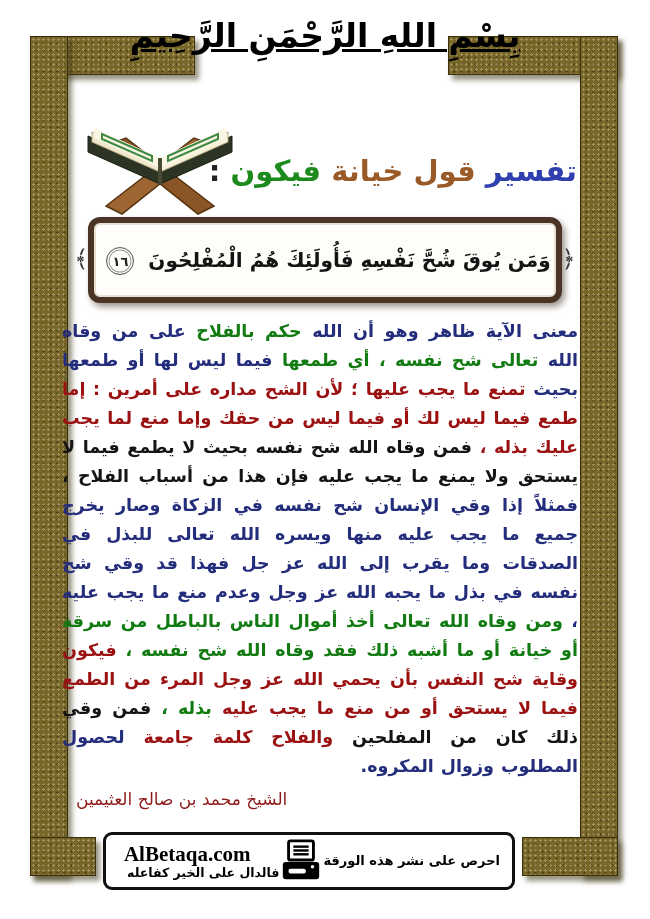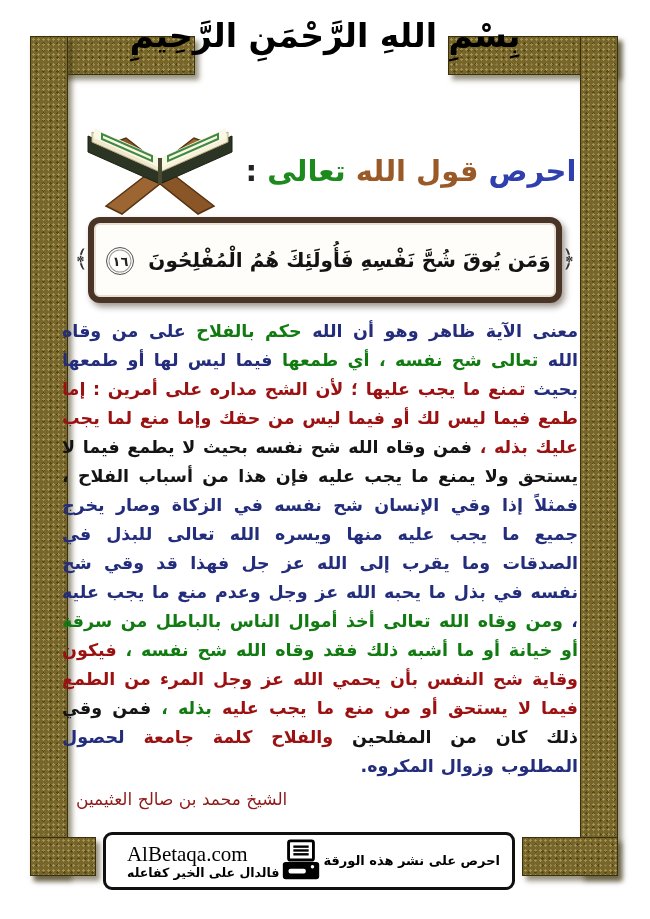--- a/index.html
+++ b/index.html
@@ -22,21 +22,21 @@
   #bar-top-left{left:30px;top:36px;width:165px;height:39px;}
   #bar-top-right{left:448px;top:36px;width:170px;height:39px;}
   #bar-left{left:30px;top:36px;width:38px;height:840px;}
   #bar-right{left:580px;top:36px;width:38px;height:840px;}
   #bar-bottom-left{left:30px;top:837px;width:66px;height:39px;}
   #bar-bottom-right{left:522px;top:837px;width:96px;height:39px;}
 
   
   .bismillah{
     position:absolute;left:0;right:0;top:16px;text-align:center;
-    font-size:33px;font-weight:bold;color:#000;direction:rtl;z-index:3;
+    font-size:33px;font-weight:bold;color:#000;direction:rtl;z-index:3;text-decoration:underline;
   }
 
   
   .quran-illustration{position:absolute;left:80px;top:108px;width:160px;height:112px;z-index:2;}
   .page-title{
     position:absolute;left:245px;top:150px;width:332px;
     direction:rtl;text-align:center;font-size:29px;font-weight:bold;line-height:42px;
     white-space:nowrap;
   }
   .t-blue{color:var(--title-blue);}
@@ -74,21 +74,21 @@
   
   .footer-box{
     position:absolute;left:103px;top:832px;width:412px;height:58px;box-sizing:border-box;
     background:#fff;border:3px solid #101010;border-radius:9px;z-index:6;
     display:flex;direction:rtl;align-items:center;justify-content:space-between;
     padding:3px 12px;
   }
   .footer-col{display:flex;flex-direction:column;align-items:center;justify-content:center;line-height:1.15;}
   .footer-name{font-size:19px;font-weight:bold;color:#000;white-space:nowrap;}
   .footer-name-tagline{font-size:13px;font-weight:bold;color:#000;white-space:nowrap;}
-  .footer-site{font-size:21px;font-weight:normal;color:#000;font-family:"Liberation Serif",serif;white-space:nowrap;}
+  .footer-site{font-size:21px;font-weight:bold;color:#000;font-family:"Liberation Serif",serif;white-space:nowrap;}
   .footer-site-tagline{font-size:12.5px;font-weight:bold;color:#000;white-space:nowrap;direction:rtl;margin-left:32px;}
   .printer-wrap{width:46px;height:46px;display:flex;align-items:center;justify-content:center;}
 </style>
 </head>
 <body>
 
 <div class="gold" id="bar-top-left"></div>
 <div class="gold" id="bar-top-right"></div>
 <div class="gold" id="bar-left"></div>
 <div class="gold" id="bar-right"></div>
@@ -113,23 +113,23 @@
     <polygon points="80,50 146,20 146,30 80,60" fill="#fbf7e6"></polygon>
 
     <polygon points="72,48 22,26 22,31 72,53" fill="none" stroke="#3f8a43" stroke-width="2"></polygon>
     <polygon points="88,48 138,26 138,31 88,53" fill="none" stroke="#3f8a43" stroke-width="2"></polygon>
 
     <polygon points="78,50 82,50 82,76 78,76" fill="#4a4a33"></polygon>
   </svg>
 </div>
 
 <div class="page-title">
-  <span class="t-blue">احرص</span>
-  <span class="t-brown">قول الله</span>
-  <span class="t-green">تعالى</span>
+  <span class="t-blue">تفسير</span>
+  <span class="t-brown">قول خيانة</span>
+  <span class="t-green">فيكون</span>
   <span class="t-colon">:</span>
 </div>
 
 <div class="verse-box">
   <div class="verse-text">
     <span class="verse-ornament">﴿</span>
     <span>وَمَن يُوقَ شُحَّ نَفْسِهِ فَأُولَئِكَ هُمُ الْمُفْلِحُونَ</span>
     <span class="ayah-number">١٦</span>
     <span class="verse-ornament">﴾</span>
   </div>

